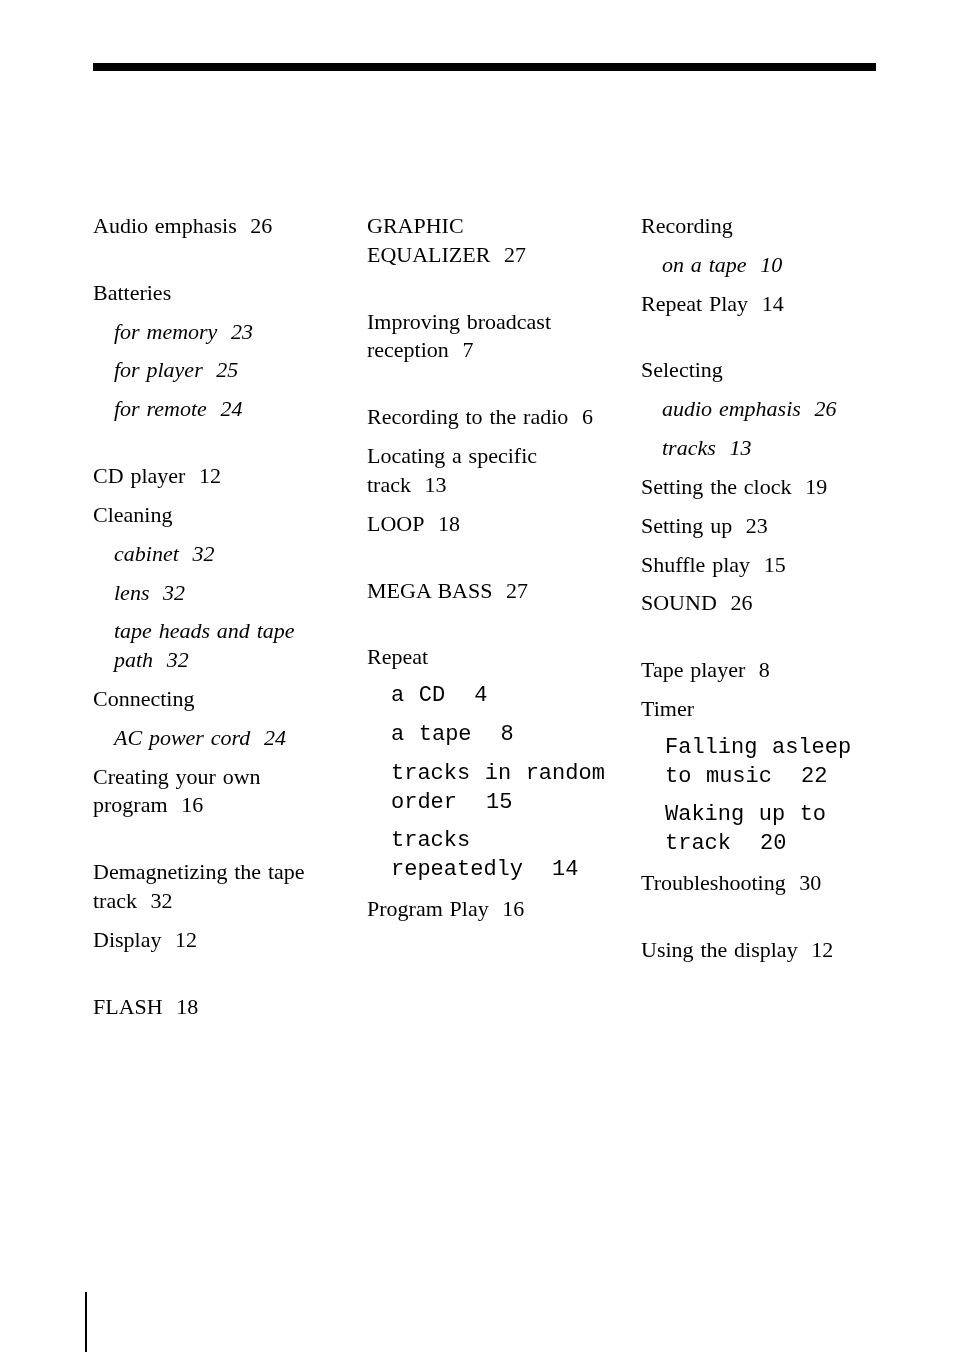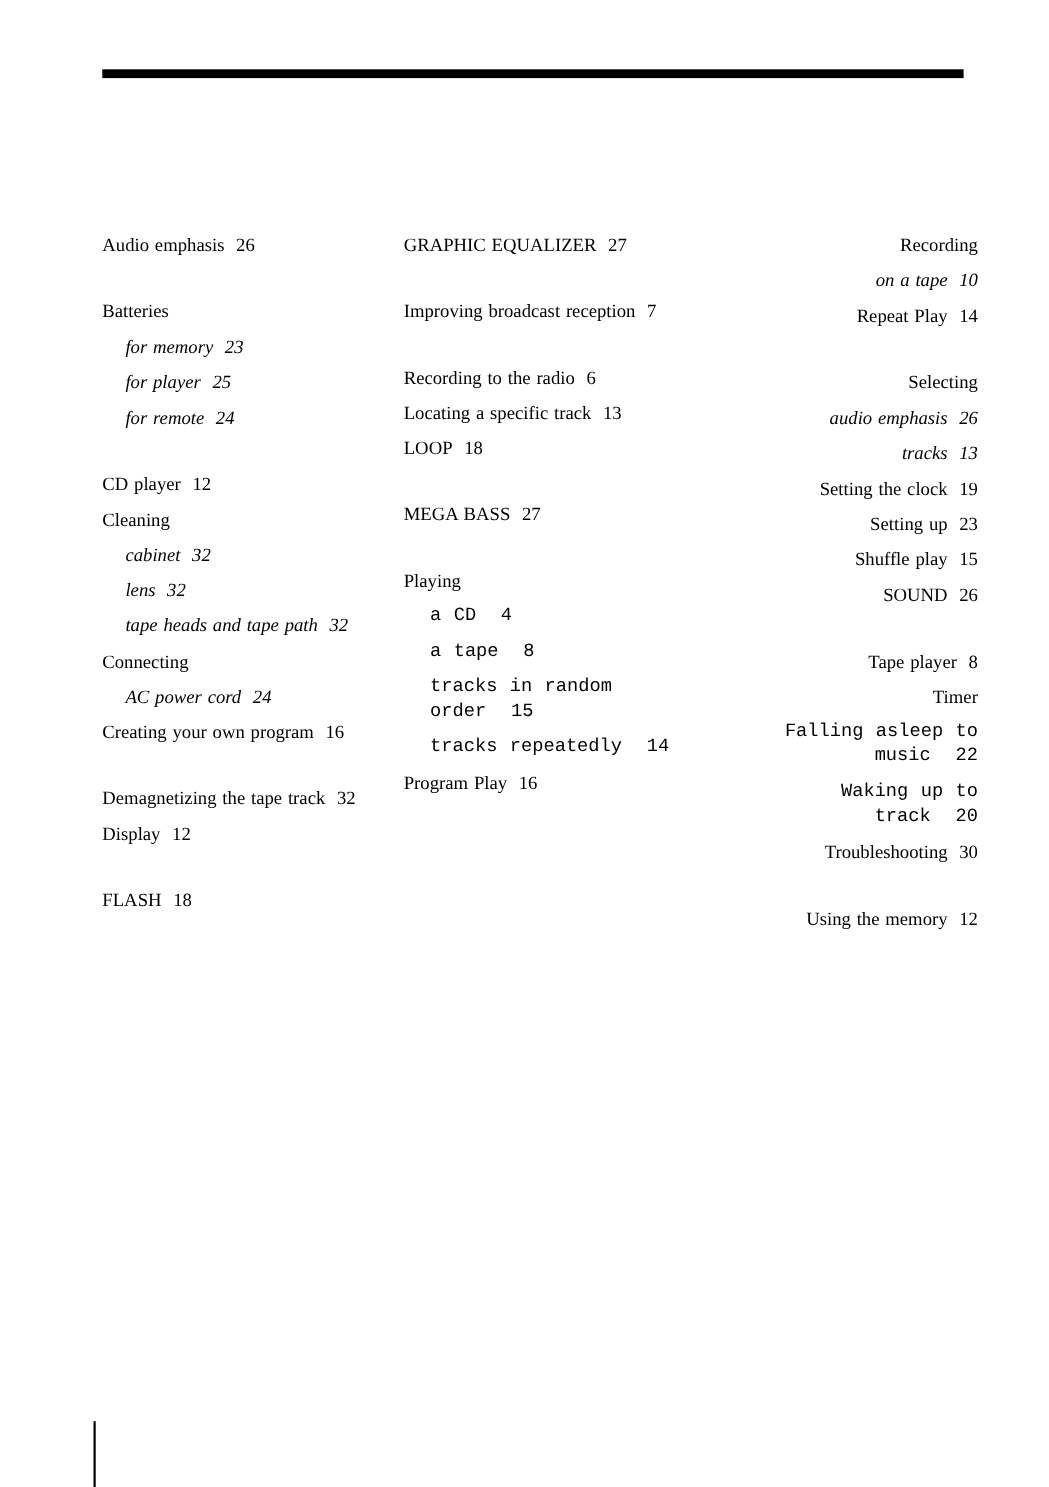--- a/index.html
+++ b/index.html
@@ -47,33 +47,32 @@
     display: flex;
     flex-direction: row;
     align-items: flex-start;
   }
   .index-column {
     width: 248px;
     margin-right: 26px;
   }
   .index-column:last-child {
     margin-right: 0;
-    text-align: right;
   }
 
   
   .index-group {
     margin-bottom: 38px;
   }
   .index-group:last-child {
     margin-bottom: 0;
   }
 
   .entry {
-    font-size: 17px;
+    font-size: 22px;
     line-height: 1.31;
     margin-bottom: 10px;
     text-indent: 0;
     word-spacing: 0.06em;
   }
   .entry:last-child {
     margin-bottom: 0;
   }
   .entry.sub {
     padding-left: 21px;
@@ -130,21 +129,21 @@
       </div>
       <div class="index-group">
         <div class="entry"><span>Recording to the radio</span><span class="pg">&nbsp;&nbsp;6</span></div>
         <div class="entry"><span>Locating a specific track</span><span class="pg">&nbsp;&nbsp;13</span></div>
         <div class="entry"><span>LOOP</span><span class="pg">&nbsp;&nbsp;18</span></div>
       </div>
       <div class="index-group">
         <div class="entry"><span>MEGA BASS</span><span class="pg">&nbsp;&nbsp;27</span></div>
       </div>
       <div class="index-group">
-        <div class="entry"><span>Playing</span></div>
+        <div class="entry"><span>Repeat</span></div>
         <div class="entry sub-deep"><span>a CD</span><span class="pg">&nbsp;&nbsp;4</span></div>
         <div class="entry sub-deep"><span>a tape</span><span class="pg">&nbsp;&nbsp;8</span></div>
         <div class="entry sub-deep"><span>tracks in random order</span><span class="pg">&nbsp;&nbsp;15</span></div>
         <div class="entry sub-deep"><span>tracks repeatedly</span><span class="pg">&nbsp;&nbsp;14</span></div>
         <div class="entry"><span>Program Play</span><span class="pg">&nbsp;&nbsp;16</span></div>
       </div>
     </div>
     <div class="index-column">
       <div class="index-group">
         <div class="entry"><span>Recording</span></div>
@@ -161,18 +160,18 @@
         <div class="entry"><span>SOUND</span><span class="pg">&nbsp;&nbsp;26</span></div>
       </div>
       <div class="index-group">
         <div class="entry"><span>Tape player</span><span class="pg">&nbsp;&nbsp;8</span></div>
         <div class="entry"><span>Timer</span></div>
         <div class="entry sub-deep"><span>Falling asleep to music</span><span class="pg">&nbsp;&nbsp;22</span></div>
         <div class="entry sub-deep"><span>Waking up to track</span><span class="pg">&nbsp;&nbsp;20</span></div>
         <div class="entry"><span>Troubleshooting</span><span class="pg">&nbsp;&nbsp;30</span></div>
       </div>
       <div class="index-group">
-        <div class="entry"><span>Using the memory</span><span class="pg">&nbsp;&nbsp;12</span></div>
+        <div class="entry"><span>Using the display</span><span class="pg">&nbsp;&nbsp;12</span></div>
       </div>
     </div>
   </div>
 
 <div class="footer-rule"></div>
 
 </body></html>

